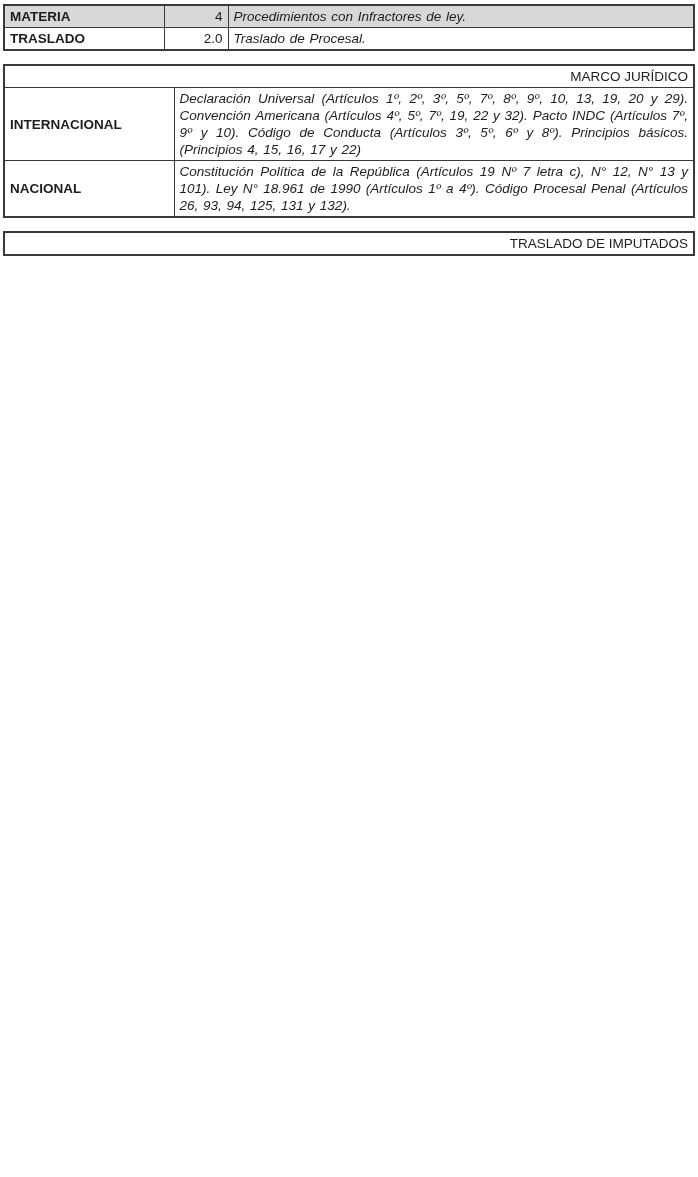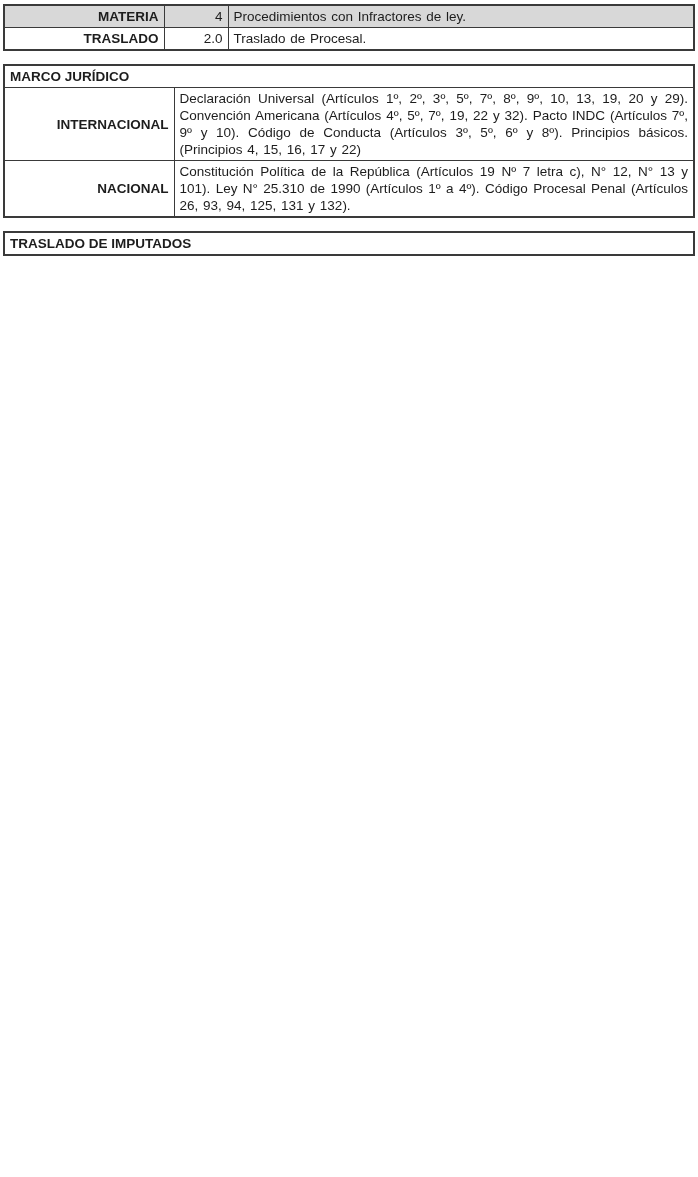--- a/index.html
+++ b/index.html
@@ -16,23 +16,23 @@
   .page { padding:4px 3px 8px 3px; }
   table.tbl {
     width:100%;
     border-collapse:collapse;
     table-layout:fixed;
     border:2px solid var(--border);
     margin:0 0 13px 0;
   }
   table.tbl:last-child { margin-bottom:0;border-radius:8px; }
   td, th { border:1px solid var(--border); padding:2px 5px; }
-  th.title { text-align:left; font-weight:bold; padding:2px 5px; }
-  td.lbl { font-weight:bold; text-align:right; vertical-align:middle; }
-  td.desc { text-align:justify; vertical-align:middle; word-spacing:1px; }
+  th.title { text-align:right; font-weight:normal; padding:2px 5px; }
+  td.lbl { font-weight:bold; text-align:left; vertical-align:middle; }
+  td.desc { text-align:justify; vertical-align:middle; word-spacing:1px;font-style:italic; }
   td.num-right { text-align:right; vertical-align:middle; }
   tr.shaded td { background:var(--shade); }
 </style>
 </head>
 <body>
 
 <div class="page">
 
   <table class="tbl">
     <colgroup>
@@ -64,21 +64,21 @@
         <th class="title" colspan="2">MARCO JURÍDICO</th>
       </tr>
     </thead>
     <tbody>
         <tr>
           <td class="lbl">INTERNACIONAL</td>
           <td class="desc">Declaración Universal (Artículos 1º, 2º, 3º, 5º, 7º, 8º, 9º, 10, 13, 19, 20 y 29). Convención Americana (Artículos 4º, 5º, 7º, 19, 22 y 32). Pacto INDC (Artículos 7º, 9º y 10). Código de Conducta (Artículos 3º, 5º, 6º y 8º). Principios básicos. (Principios 4, 15, 16, 17 y 22)</td>
         </tr>
         <tr>
           <td class="lbl">NACIONAL</td>
-          <td class="desc">Constitución Política de la República (Artículos 19 Nº 7 letra c), N° 12, N° 13 y 101). Ley N° 25.310 de 1990 (Artículos 1º a 4º). Código Procesal Penal (Artículos 26, 93, 94, 125, 131 y 132).</td>
+          <td class="desc">Constitución Política de la República (Artículos 19 Nº 7 letra c), N° 12, N° 13 y 101). Ley N° 18.961 de 1990 (Artículos 1º a 4º). Código Procesal Penal (Artículos 26, 93, 94, 125, 131 y 132).</td>
         </tr>
       </tbody>
   </table>
 
   <table class="tbl">
     <colgroup>
       <col style="width:155px">
       <col style="width:37px">
       <col>
     </colgroup>

